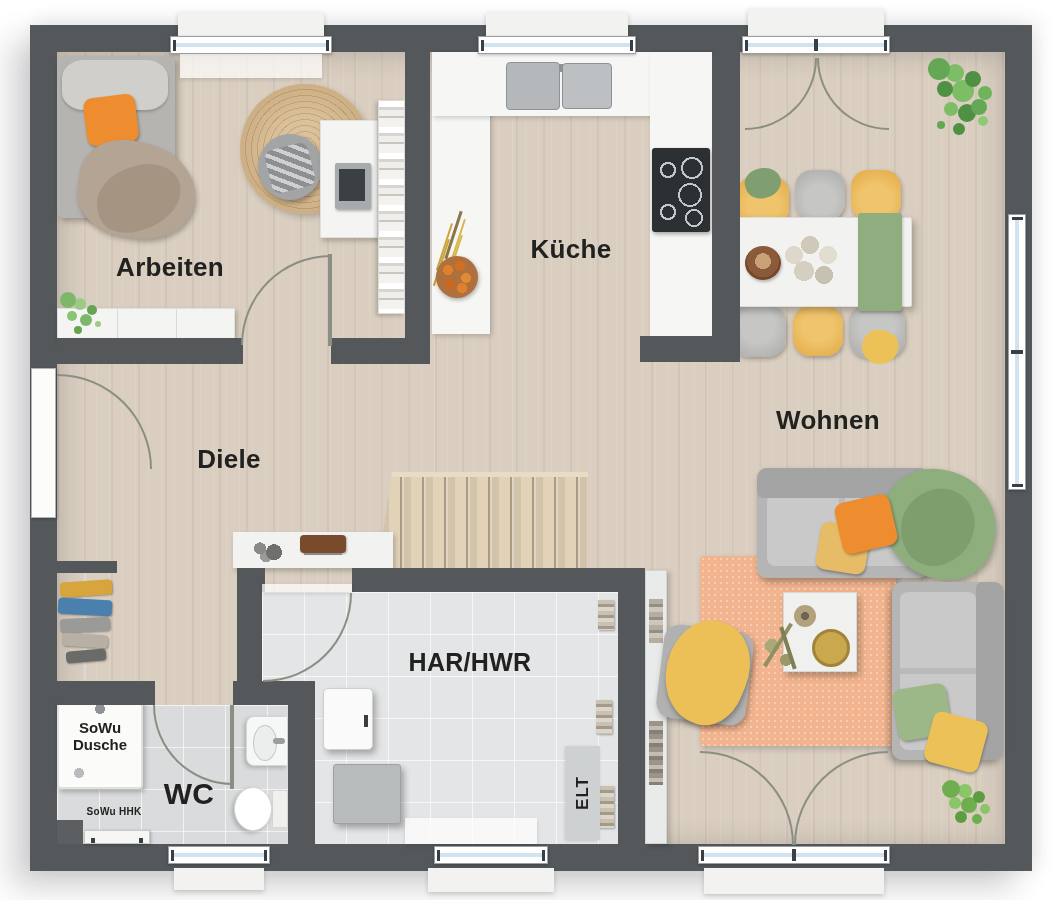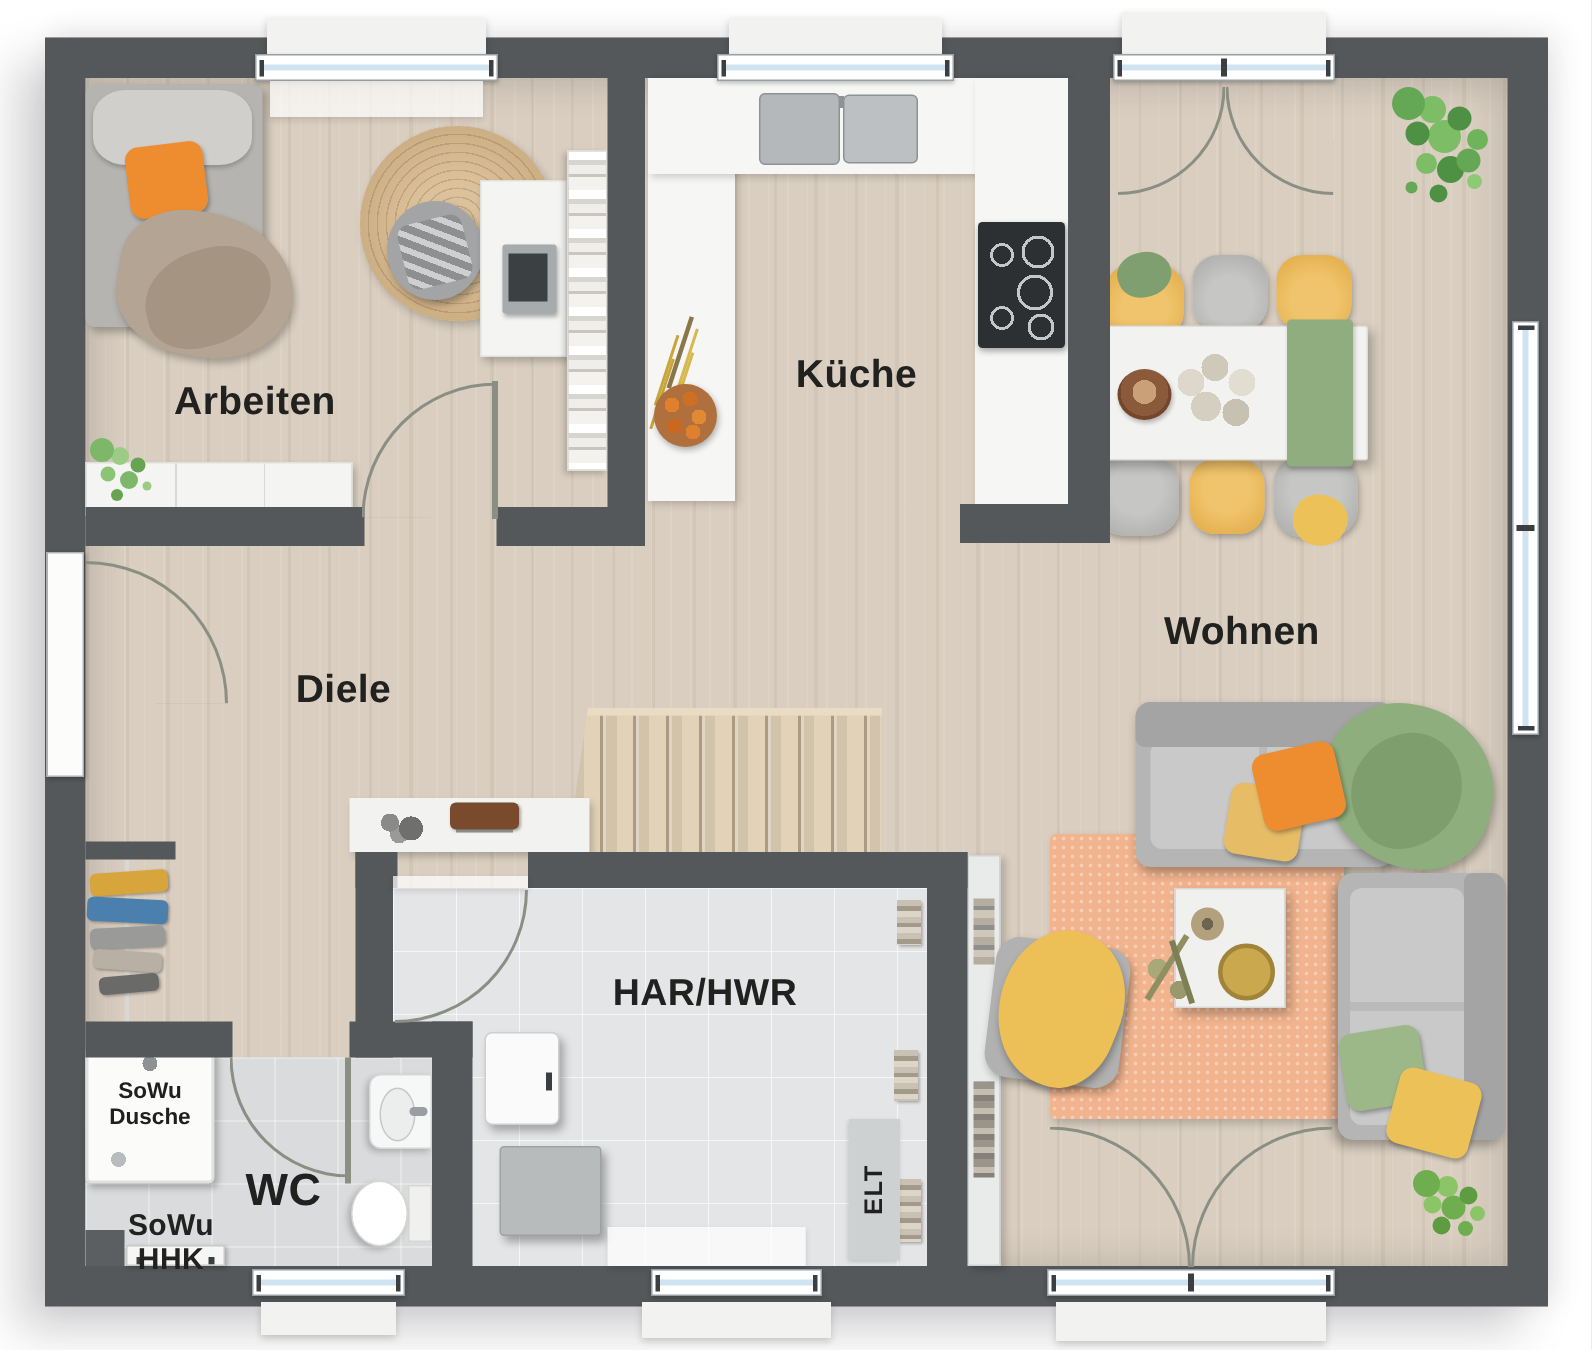--- a/index.html
+++ b/index.html
@@ -382,15 +382,15 @@
 
   <div class="board" style="left:262px;top:584px;width:90px;height:8px;"></div>
   <div class="arc arc-br" style="left:263px;top:593px;width:89px;height:89px;"></div>
 
   <div class="room-label" style="left:496px;top:234px;width:150px;">Küche</div>
   <div class="room-label" style="left:95px;top:252px;width:150px;">Arbeiten</div>
   <div class="room-label" style="left:753px;top:405px;width:150px;">Wohnen</div>
   <div class="room-label" style="left:385px;top:648px;width:170px;font-size:25px;">HAR/HWR</div>
   <div class="room-label" style="left:154px;top:444px;width:150px;">Diele</div>
   <div class="room-label" style="left:149px;top:777px;width:80px;font-size:30px;font-weight:700;">WC</div>
-  <div class="room-label" style="left:62px;top:806px;width:104px;font-size:20px;font-weight:700;">SoWu HHK</div>
+  <div class="room-label" style="left:62px;top:806px;width:104px;font-size:10px;font-weight:700;">SoWu HHK</div>
 
 </div>
 
 </body></html>

